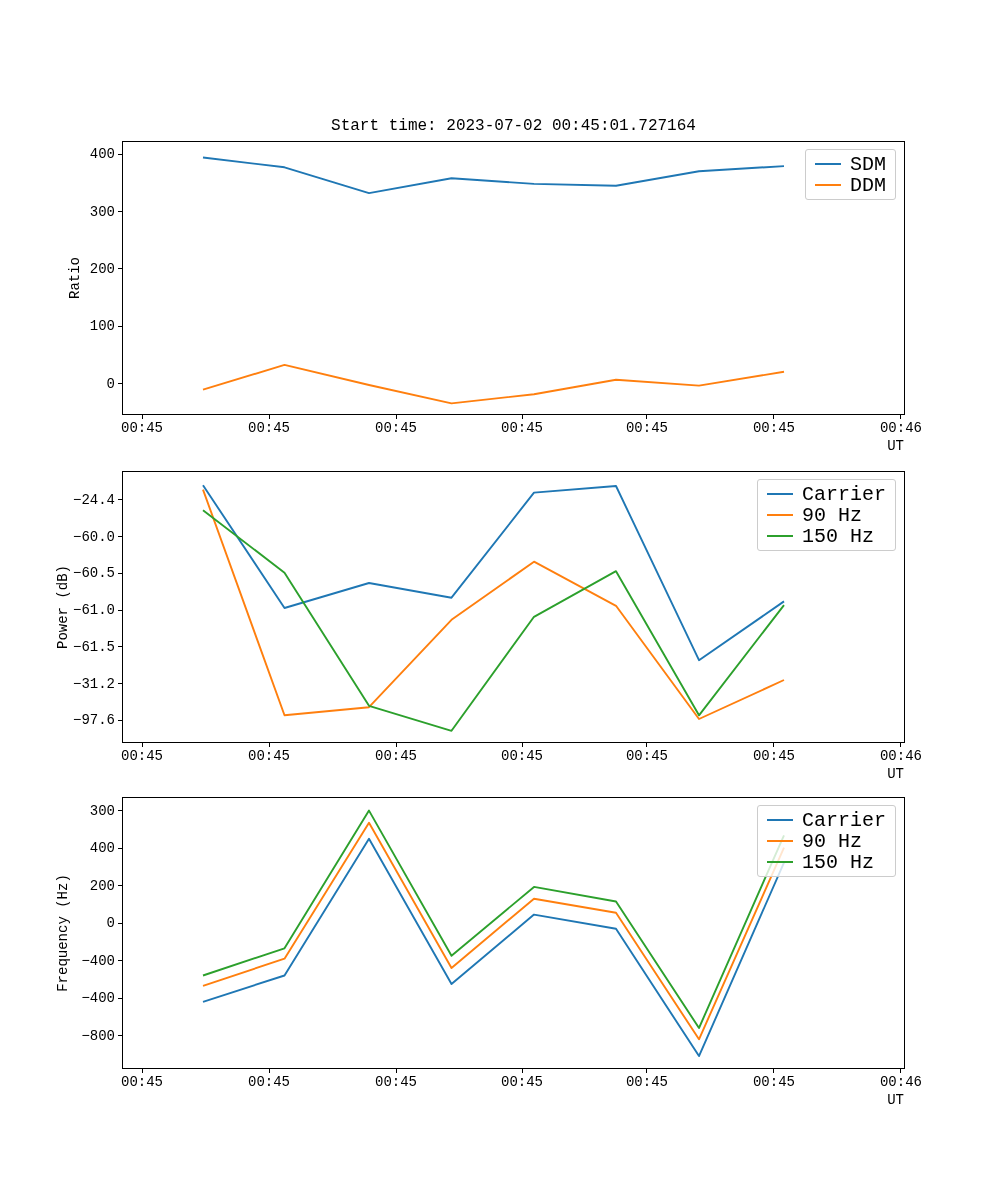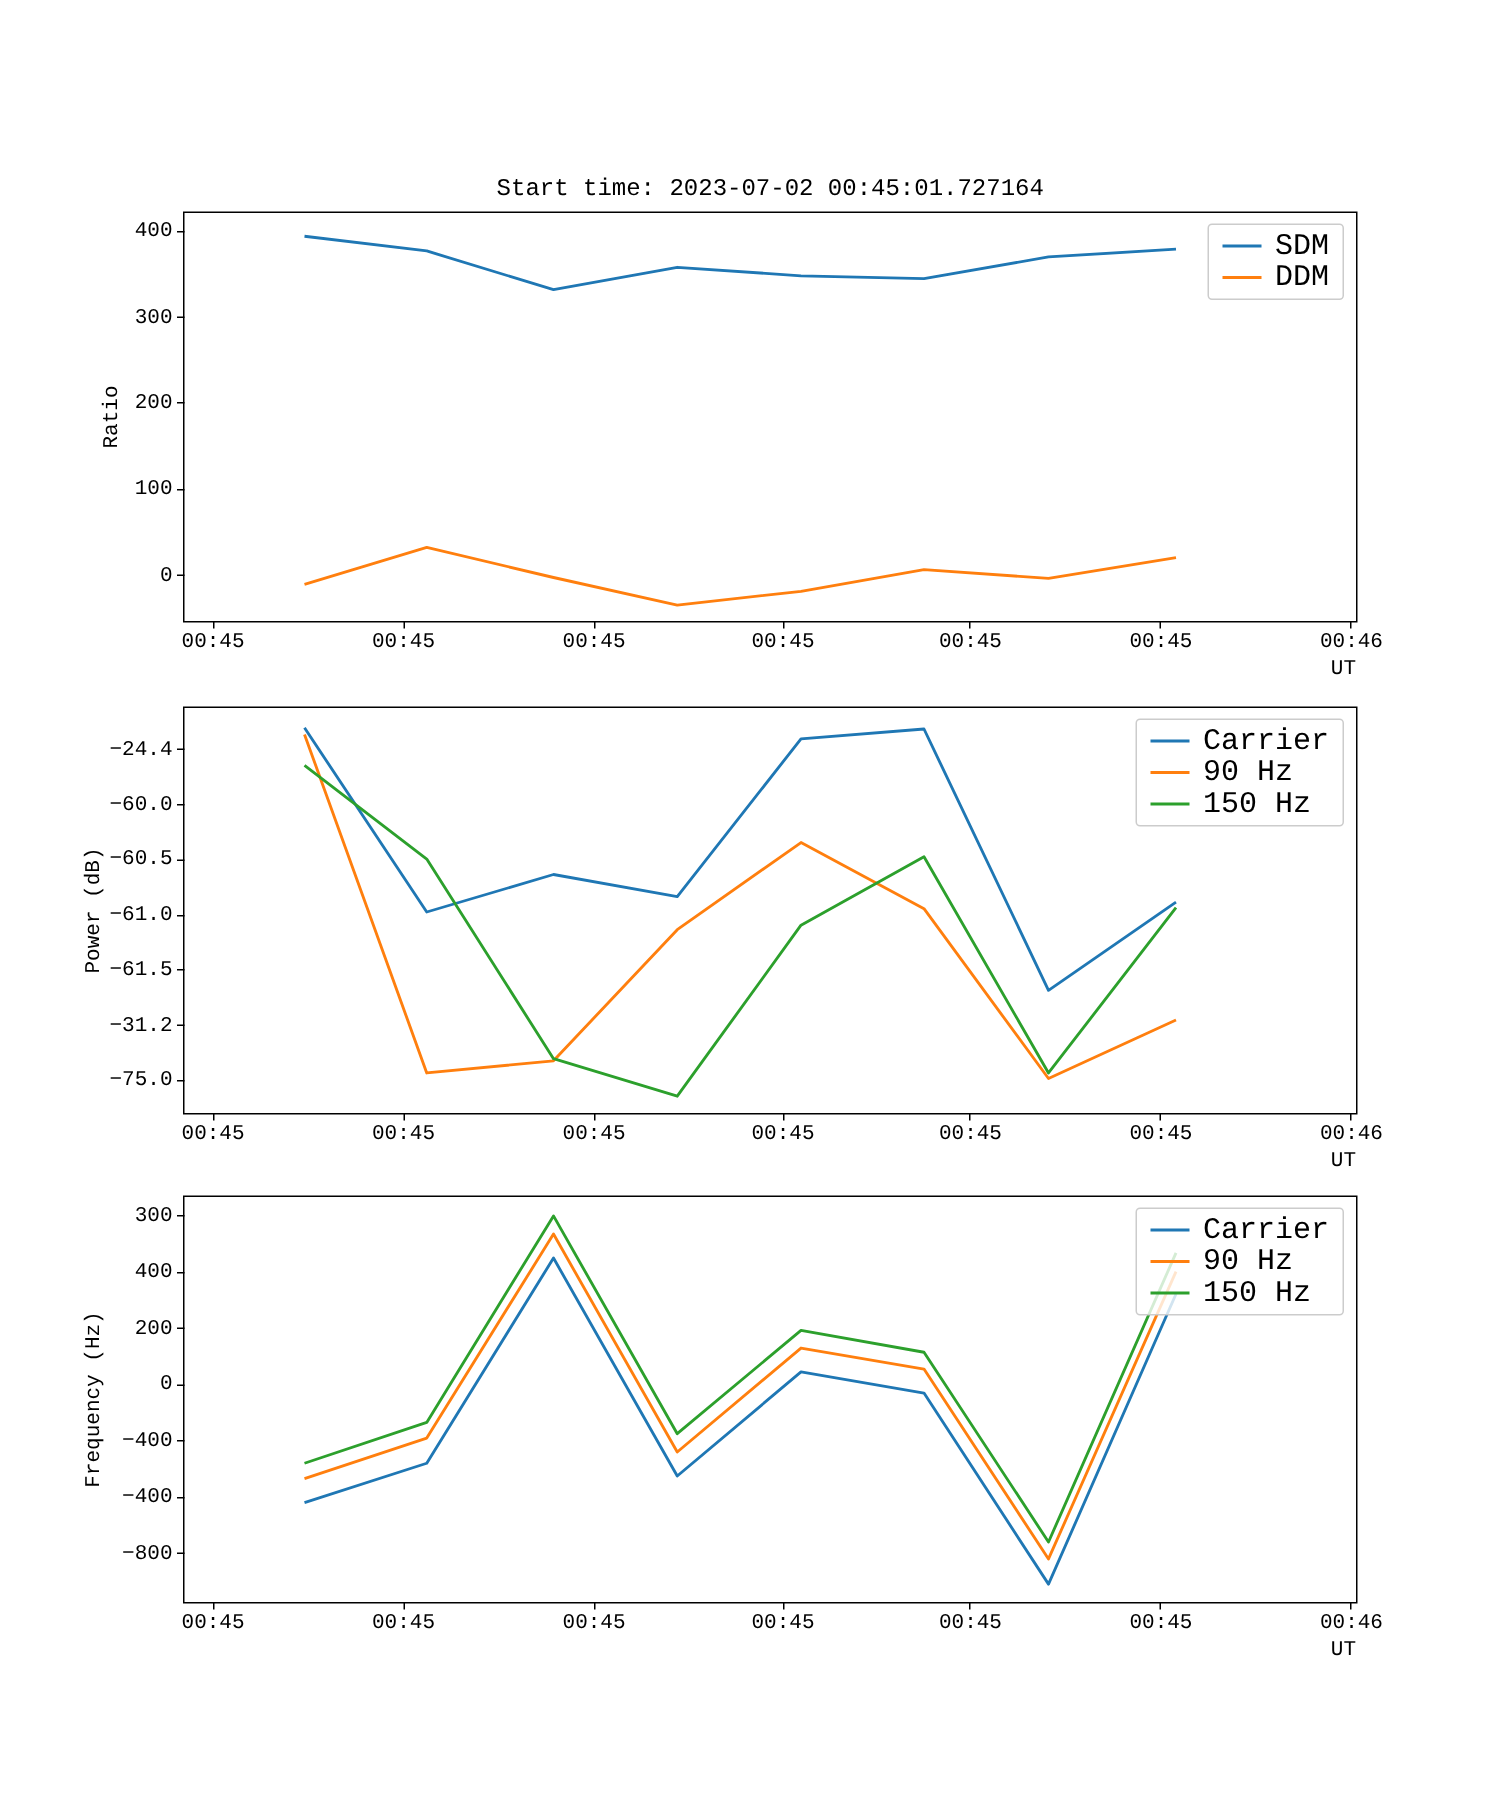--- a/index.html
+++ b/index.html
@@ -176,21 +176,21 @@
         <div class="legend-entry">
           <div class="legend-swatch" style="background: rgb(255, 127, 14);"></div>
           <div class="legend-label">90 Hz</div>
         </div>
         <div class="legend-entry">
           <div class="legend-swatch" style="background: rgb(44, 160, 44);"></div>
           <div class="legend-label">150 Hz</div>
         </div>
       </div>
   <div class="ytick" style="top: 247.976px;"></div>
-      <div class="ytick-label" style="top: 240.476px;">−75.0</div>
+      <div class="ytick-label" style="top: 240.476px;">−97.6</div>
       <div class="ytick" style="top: 211.219px;"></div>
       <div class="ytick-label" style="top: 203.719px;">−31.2</div>
       <div class="ytick" style="top: 174.462px;"></div>
       <div class="ytick-label" style="top: 166.962px;">−61.5</div>
       <div class="ytick" style="top: 137.705px;"></div>
       <div class="ytick-label" style="top: 130.205px;">−61.0</div>
       <div class="ytick" style="top: 100.949px;"></div>
       <div class="ytick-label" style="top: 93.4486px;">−60.5</div>
       <div class="ytick" style="top: 64.1919px;"></div>
       <div class="ytick-label" style="top: 56.6919px;">−60.0</div>

